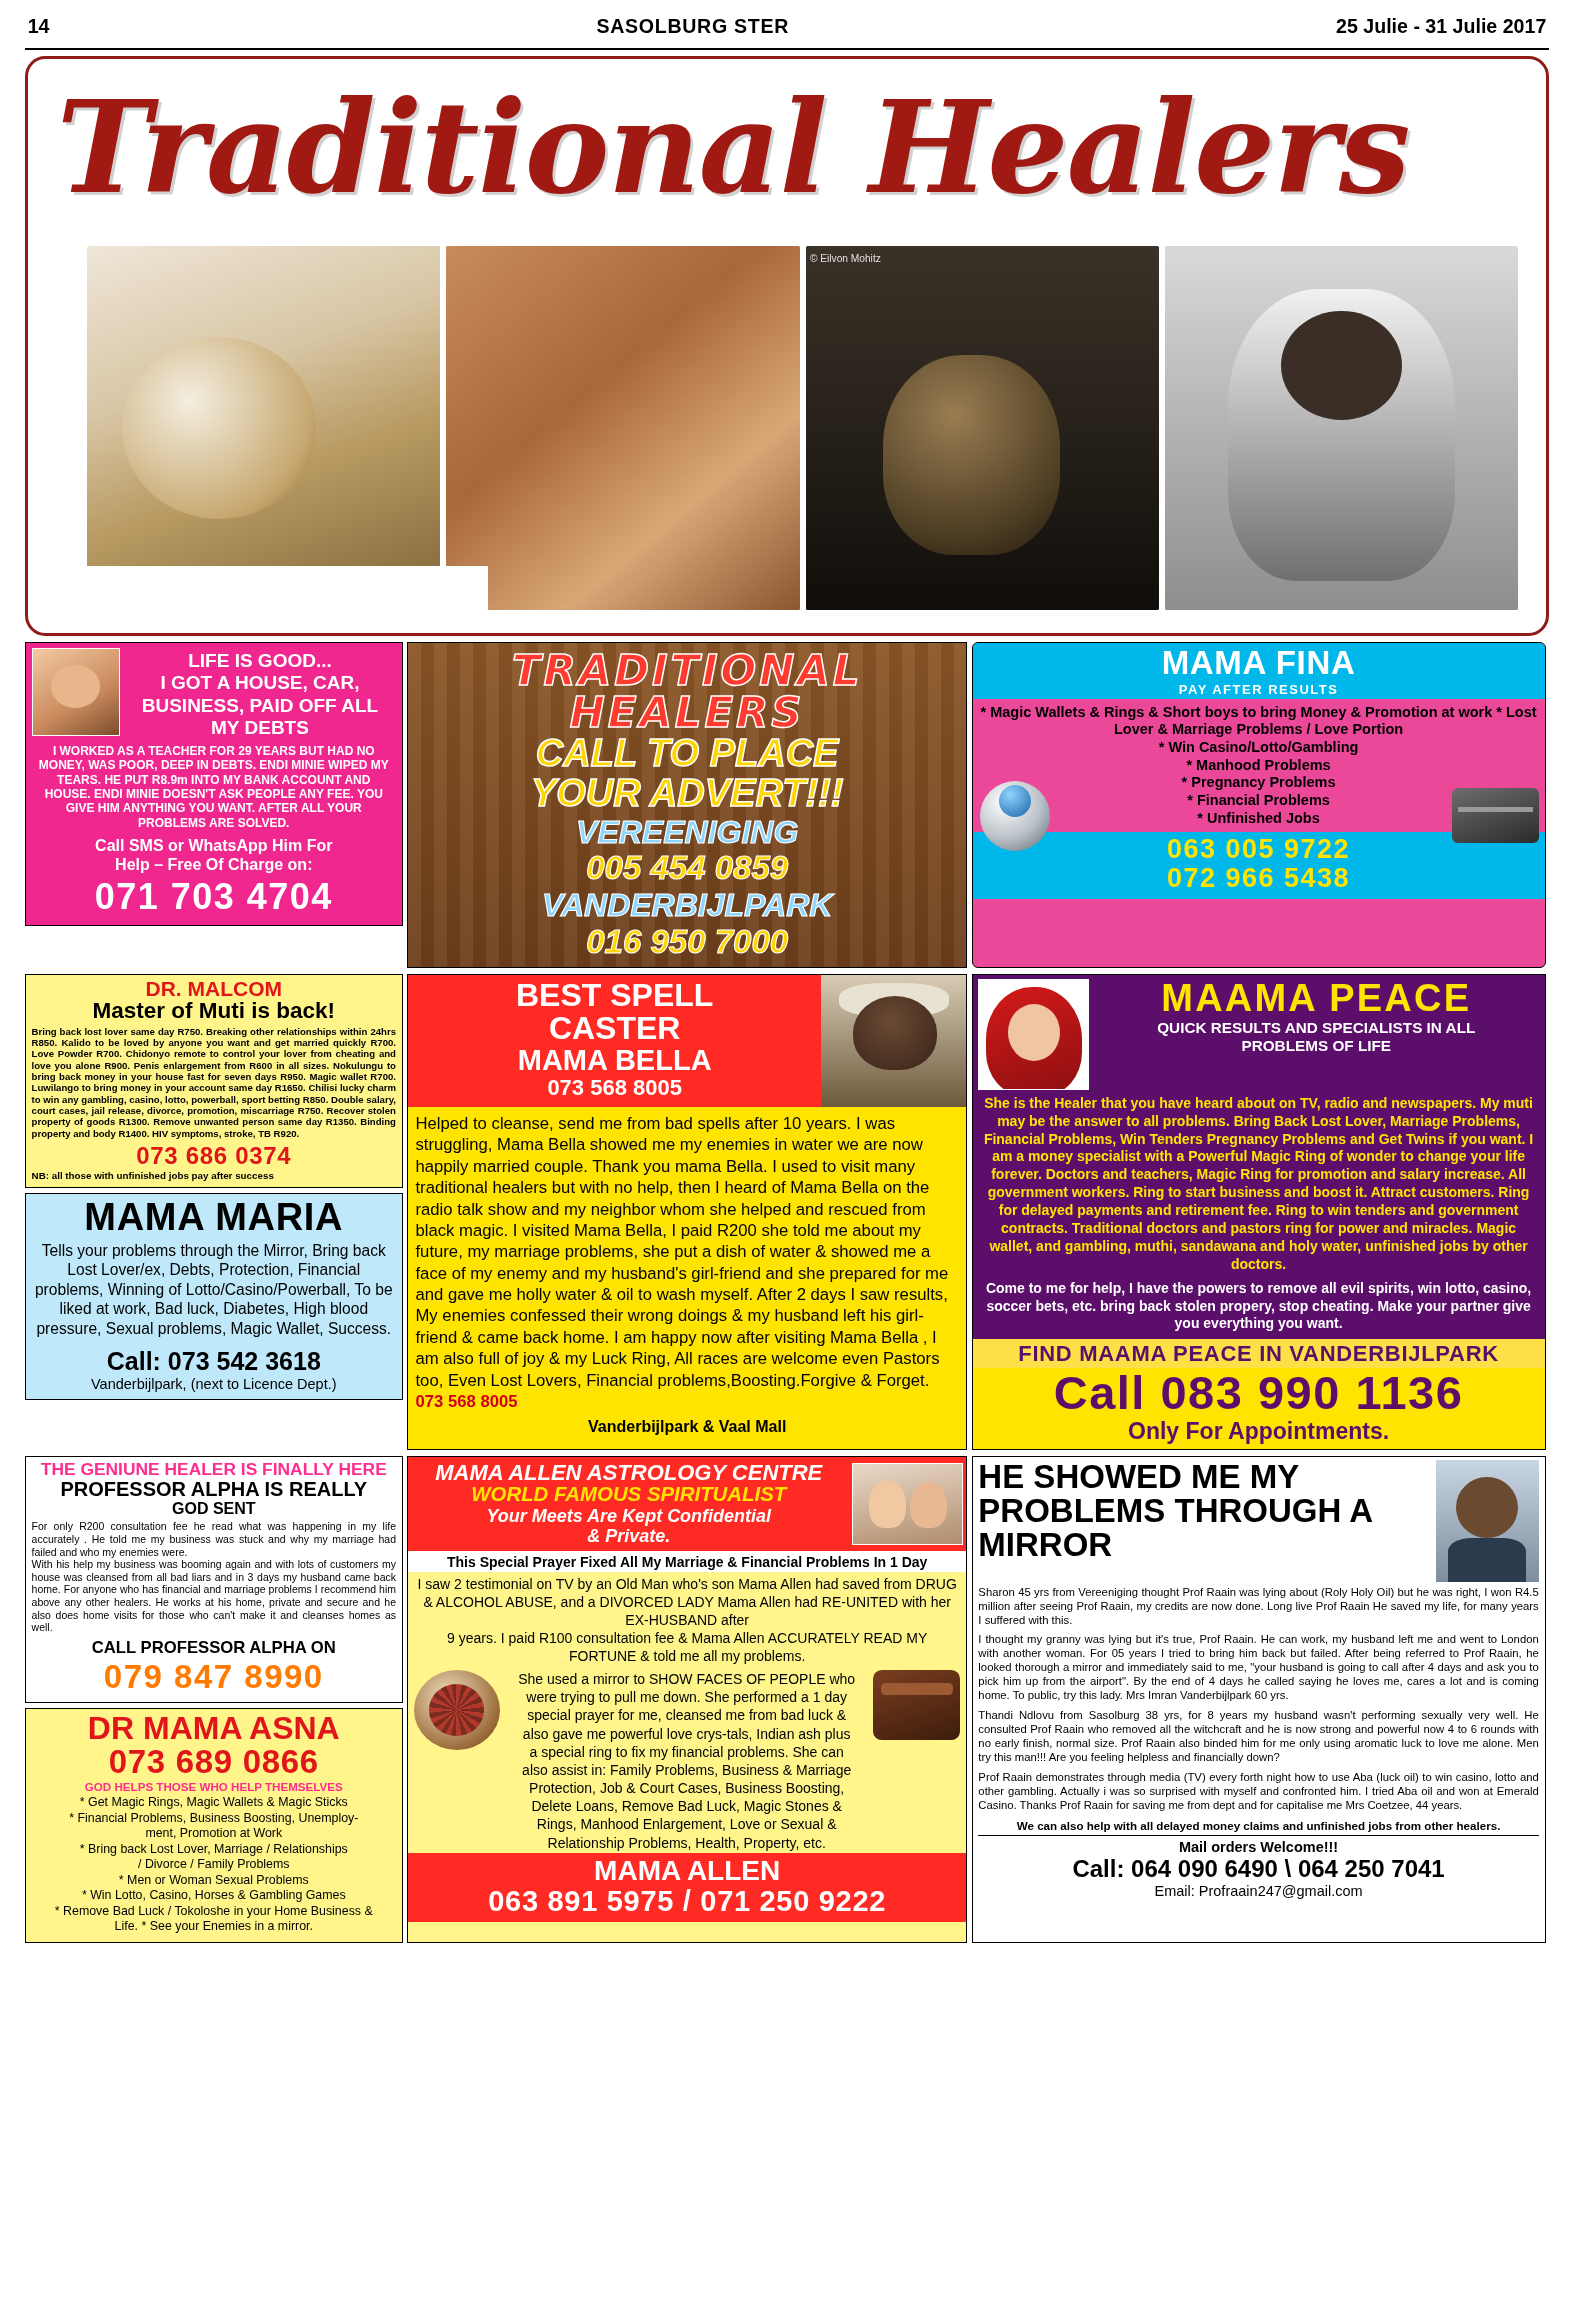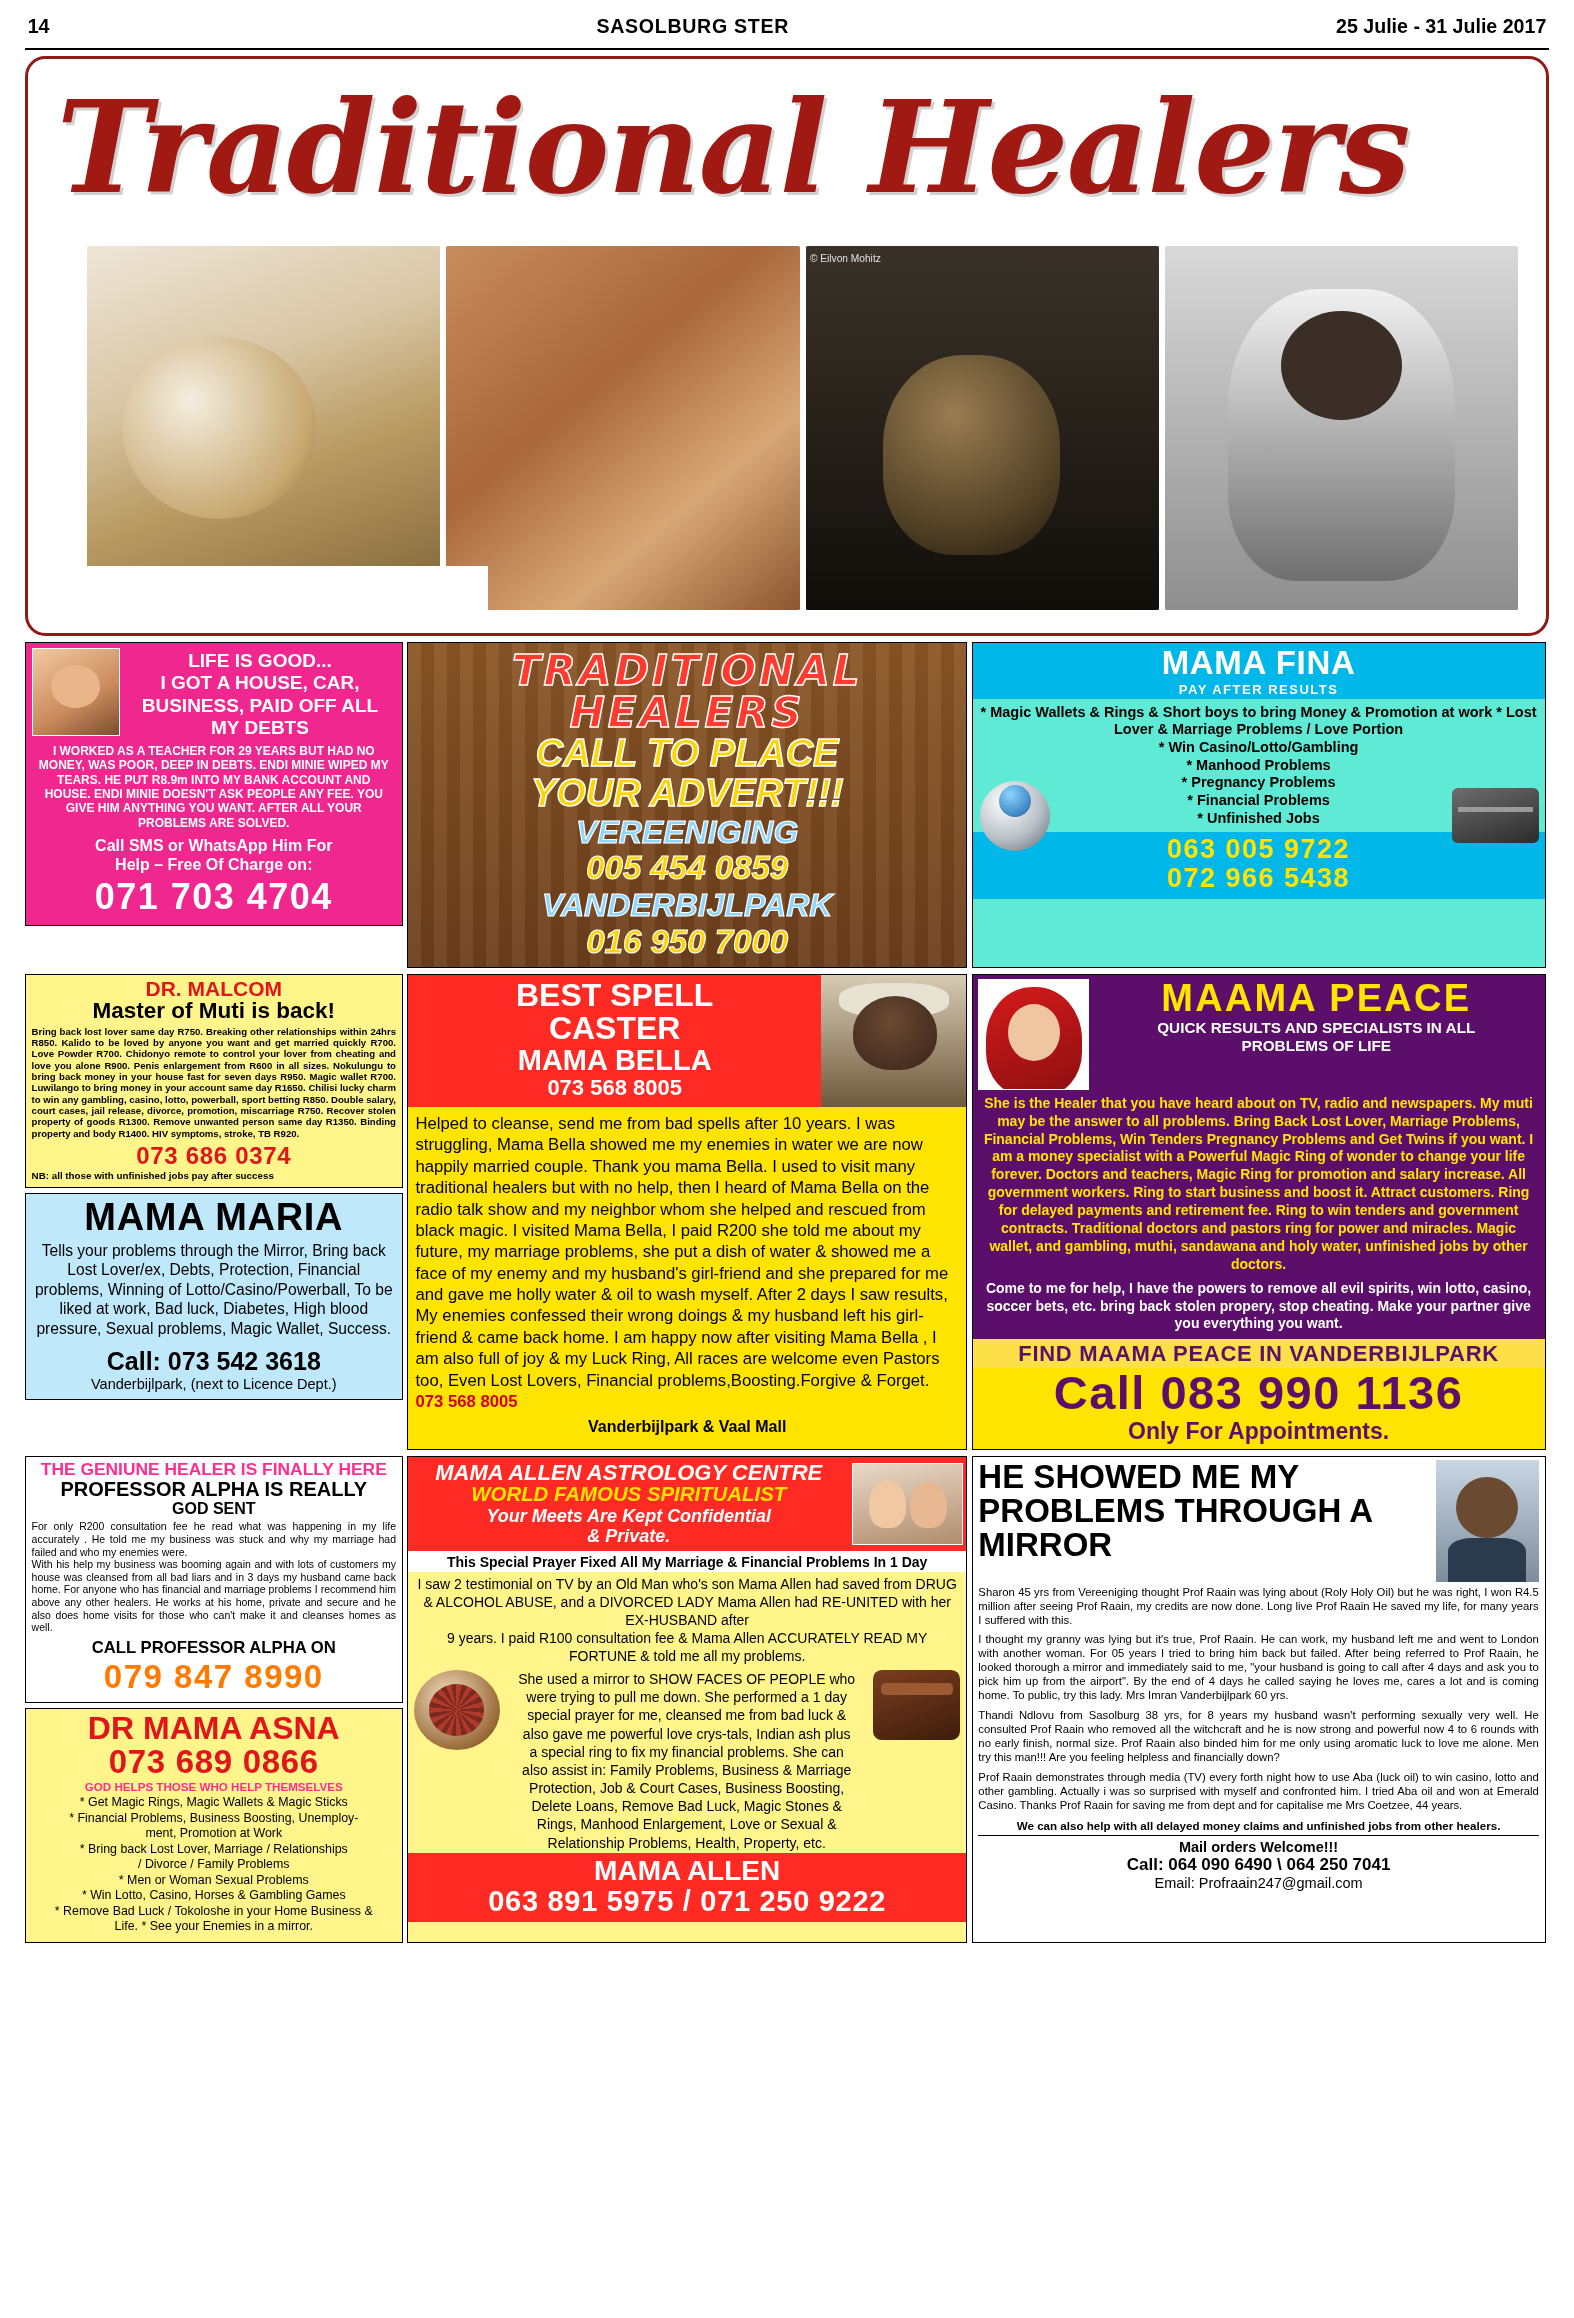--- a/index.html
+++ b/index.html
@@ -46,21 +46,21 @@
   .thad-inner{position:absolute;inset:0;background:
      repeating-linear-gradient(90deg,rgba(255,255,255,.05) 0 13px,rgba(0,0,0,.06) 13px 26px),
      linear-gradient(180deg,#8b5626,#6d3f1c);}
   .thad-txt{position:relative;text-align:center;padding:7.3px 4.4px;}
   .thad-l1{font-family:"DejaVu Sans",sans-serif;font-weight:bold;font-style:italic;font-size:42px;color:#ff3b2f;-webkit-text-stroke:1.5px #fff;letter-spacing:2.9px;line-height:1.0;}
   .thad-l2{font-family:"DejaVu Sans",sans-serif;font-weight:bold;font-style:italic;font-size:42px;color:#ff3b2f;-webkit-text-stroke:1.5px #fff;letter-spacing:2.9px;line-height:1.0;}
   .thad-l3{font-weight:bold;font-style:italic;font-size:38px;color:#ffd400;-webkit-text-stroke:1.5px #fff;line-height:1.05;}
   .thad-l4{font-weight:bold;font-style:italic;font-size:32px;color:#8fd6ff;-webkit-text-stroke:1.1px #fff;line-height:1.15;}
   .thad-l5{font-weight:bold;font-style:italic;font-size:33px;color:#ffd400;-webkit-text-stroke:1.1px #fff;line-height:1.1;}
   
-  .fina{background:#5eead4;}
+  .fina{background:#ec4899;border-radius:6px;}
   .fina-h{background:#00b7e9;color:#fff;font-weight:bold;font-size:33px;text-align:center;padding:1.5px 0 0 0;letter-spacing:0.7px;}
   .fina-sub{background:#00b7e9;color:#fff;font-weight:bold;font-size:13px;text-align:center;padding-bottom:2.2px;letter-spacing:1.5px;}
   .fina-body{font-size:14.5px;line-height:1.22;text-align:center;padding:4.4px 5.8px;font-weight:600;color:#000;position:relative;z-index:2;}
   .fina-phone{background:#00b7e9;color:#ffe400;font-weight:bold;font-size:27px;text-align:center;letter-spacing:1.5px;line-height:1.1;padding:2.9px 0 4.4px 0;}
   .ring{position:absolute;left:7.3px;top:138px;width:70px;height:70px;border-radius:50%;background:radial-gradient(circle at 35% 30%,#fff,#b9c0c7 55%,#5d6670);z-index:1;}
   .ring:after{content:"";position:absolute;left:19px;top:4.4px;width:32px;height:32px;border-radius:50%;background:radial-gradient(circle at 35% 30%,#8fd4ff,#1a64a8);}
   .wallet{position:absolute;right:5.8px;top:145px;width:87px;height:55px;border-radius:5.8px;background:linear-gradient(160deg,#6d6d6d,#2b2b2b);z-index:1;}
   .wallet:after{content:"";position:absolute;left:5.8px;top:19px;right:5.8px;height:5.8px;background:#9a9a9a;}
   
   .malcom{background:#fff58a;padding:2.9px 5.8px 5.8px 5.8px;}
@@ -142,21 +142,21 @@
   .raain{background:#fff;padding:2.9px 5.8px 4.4px 5.8px;}
   .raain-top{display:flex;gap:5.8px;align-items:flex-start;}
   .raain-h{flex:1;font-weight:bold;font-size:33px;line-height:1.04;}
   .raain-photo{width:103px;height:122px;background:linear-gradient(180deg,#c9d6e4,#7d8d9c);position:relative;flex:none;}
   .raain-photo:after{content:"";position:absolute;left:20%;top:14%;width:60%;height:50%;border-radius:50%;background:#6b4a32;}
   .raain-photo:before{content:"";position:absolute;left:12%;bottom:0;width:76%;height:36%;background:#2b3b4d;border-radius:30% 30% 0 0;}
   .raain-body{font-size:11.3px;line-height:1.24;text-align:justify;padding-top:2.9px;}
   .raain-body p{margin:0 0 5.8px 0;}
   .raain-mail{text-align:center;font-weight:bold;font-size:11.6px;padding-top:1.5px;}
   .raain-wel{text-align:center;font-weight:bold;font-size:14.5px;}
-  .raain-call{text-align:center;font-weight:bold;font-size:17px;}
+  .raain-call{text-align:center;font-weight:bold;font-size:24px;}
   .raain-email{text-align:center;font-size:14.5px;}
   .hr-thin{border-top:0.7px solid #000;margin:2.9px 0;}
 </style>
 </head>
 <body>
 
 <div class="page">
 
   <div class="masthead">
     <div>14</div>

